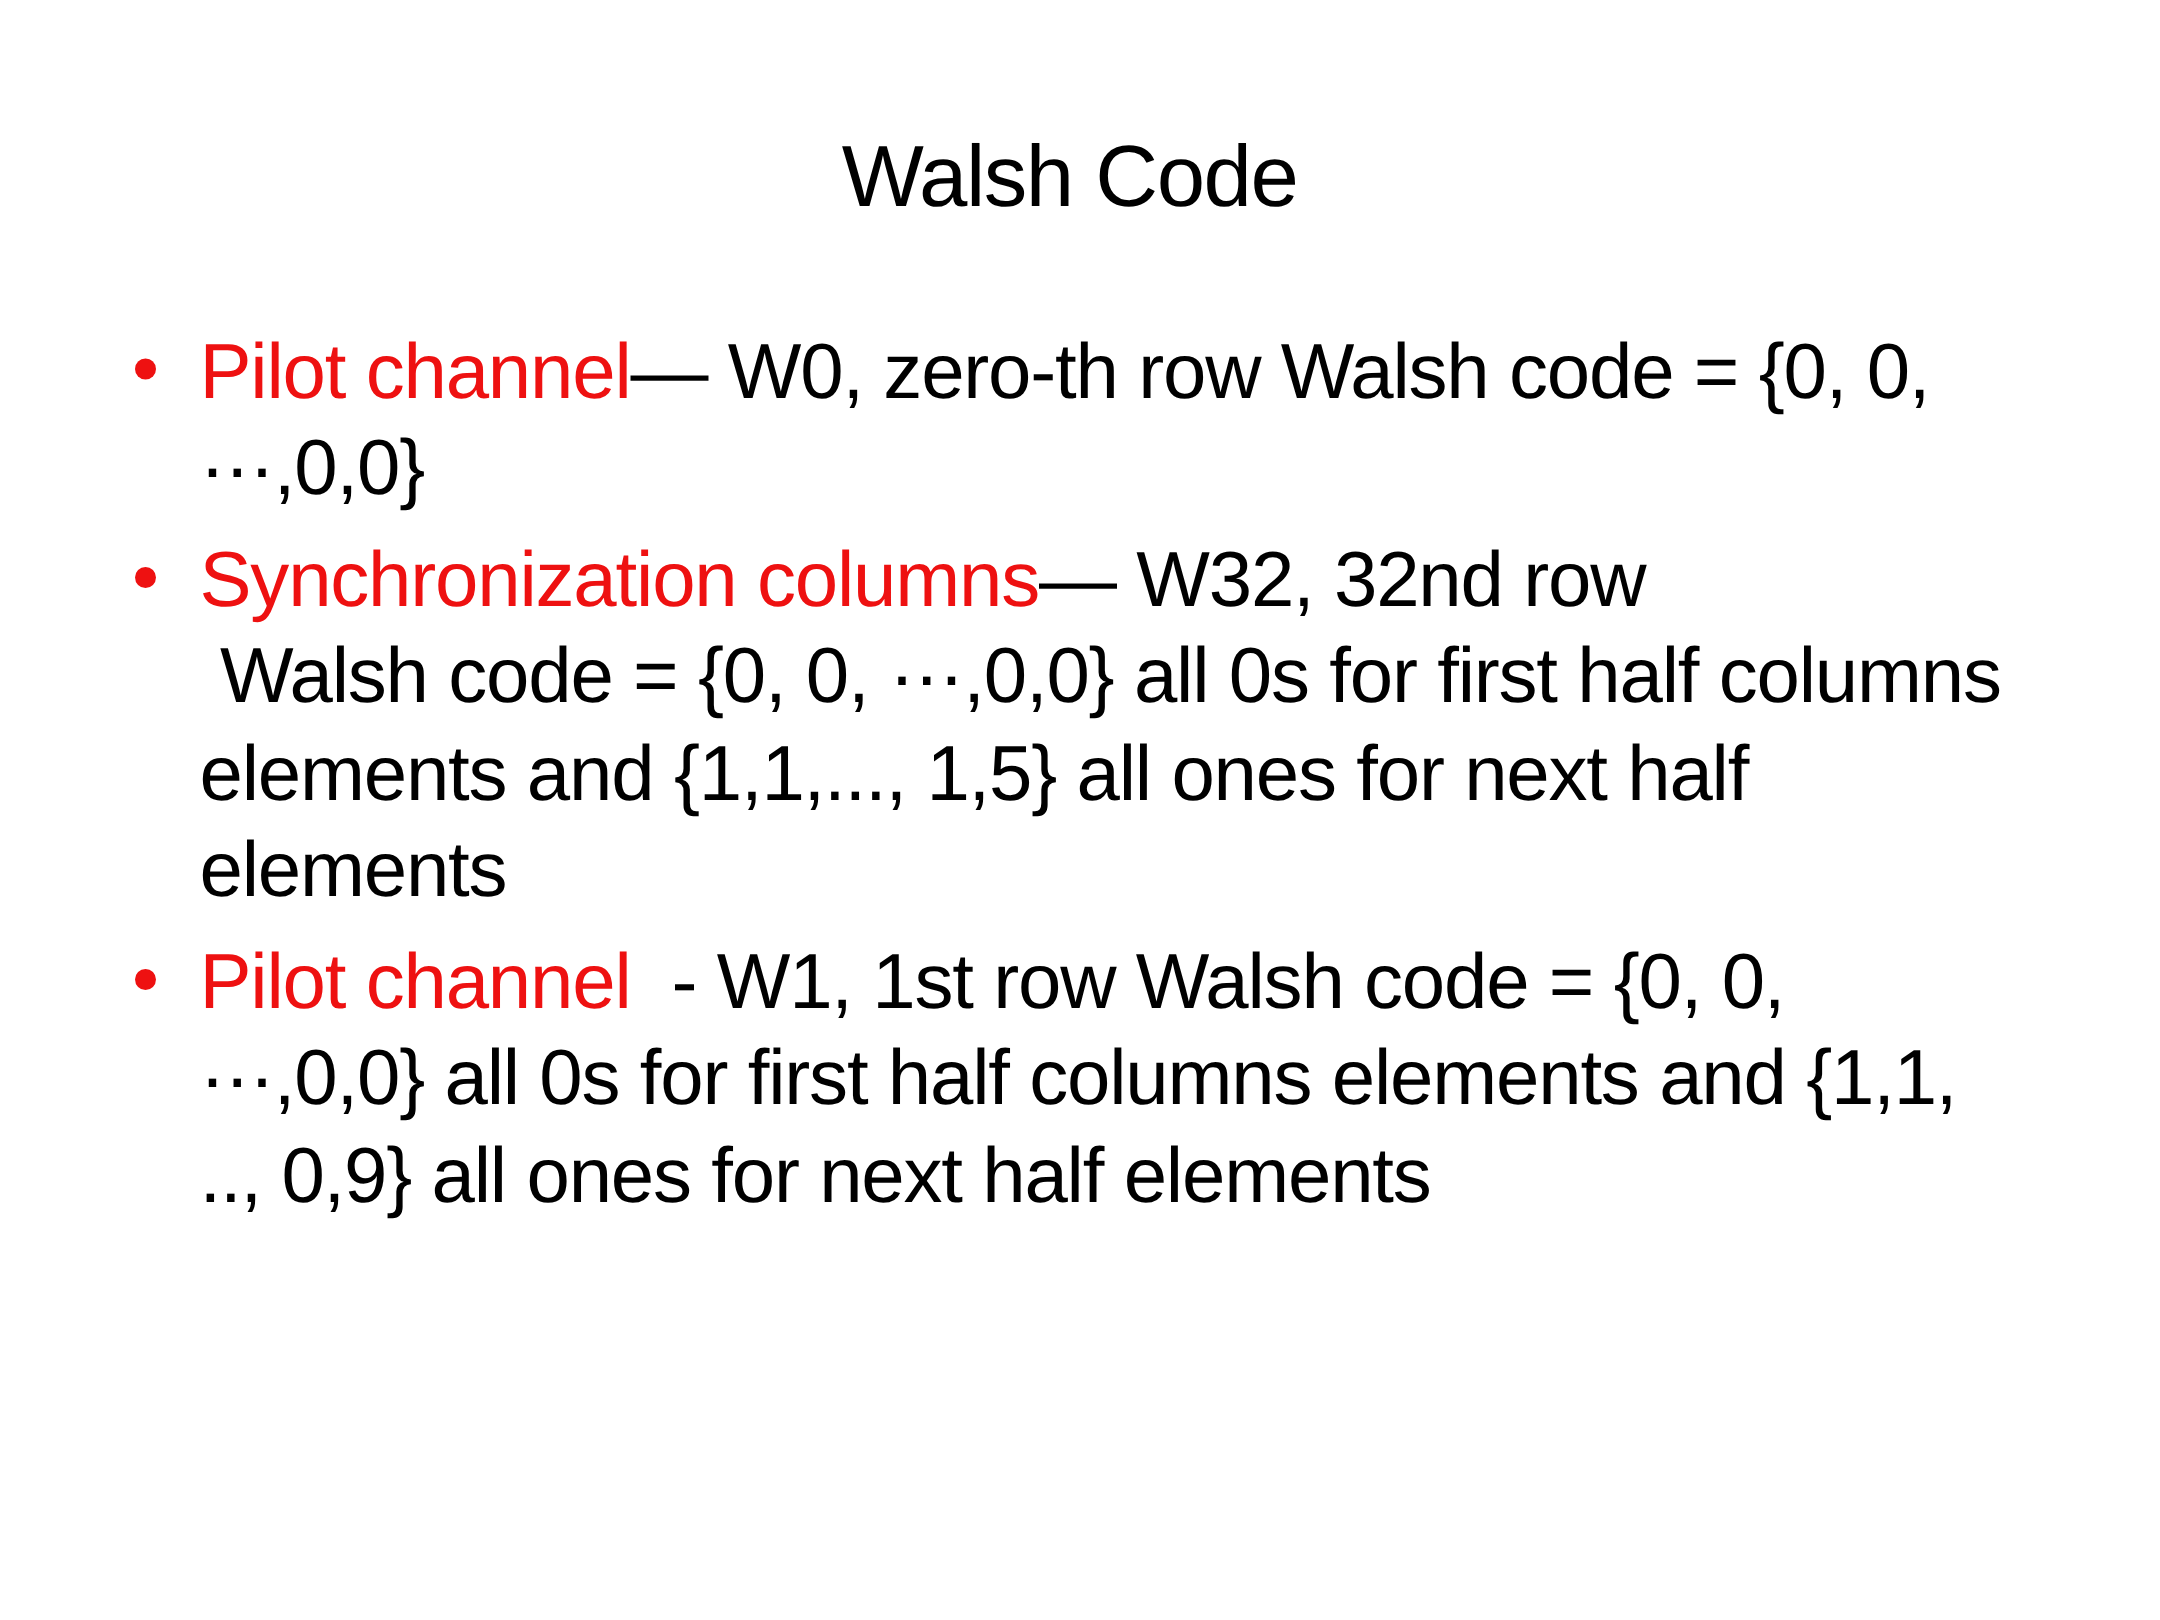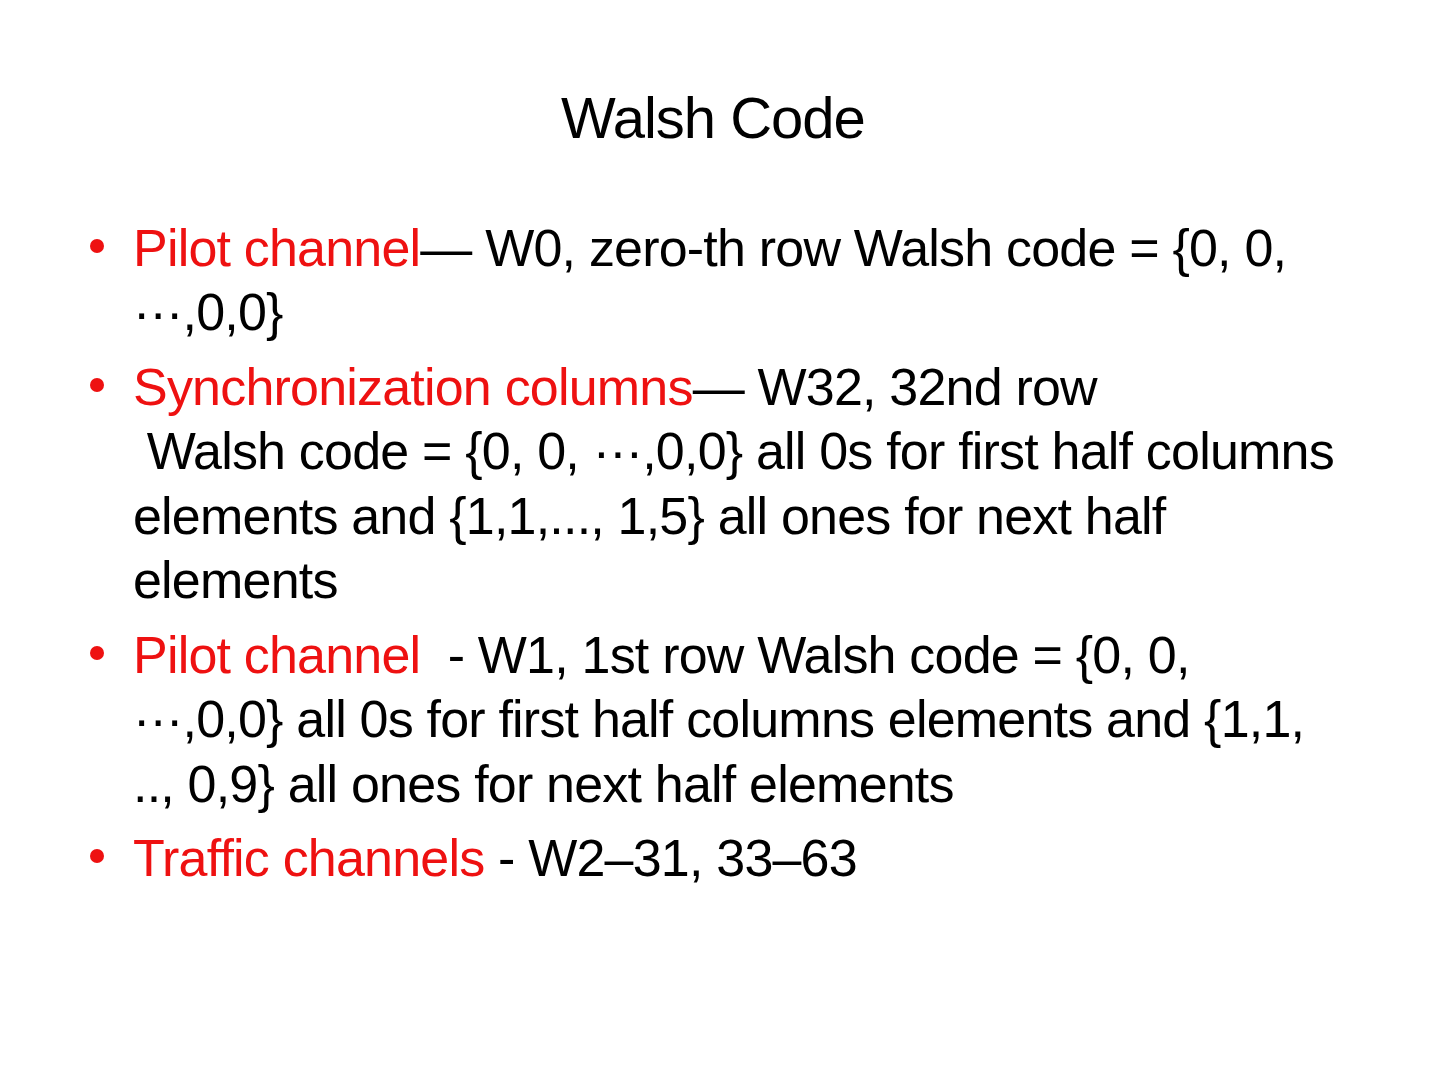--- a/index.html
+++ b/index.html
@@ -76,19 +76,15 @@
     <div class="bullet">
       <span class="dot"></span>
       <p class="btext"><span class="red">Synchronization columns</span><span>— W32, 32nd row</span><br><span> Walsh code = {0, 0, ···,0,0} all 0s for first half columns elements and {1,1,..., 1,5} all ones for next half elements</span></p>
     </div>
 
     <div class="bullet">
       <span class="dot"></span>
       <p class="btext"><span class="red">Pilot channel</span><span>  - W1, 1st row Walsh code = {0, 0, ···,0,0} all 0s for first half columns elements and {1,1, .., 0,9} all ones for next half elements</span></p>
     </div>
 
-    <div class="bullet">
-      <span class="dot"></span>
-      <p class="btext"><span class="red">Traffic channels</span><span> - W2–31, 33–63</span></p>
-    </div>
 
   </div>
 </div>
 
 </body></html>

